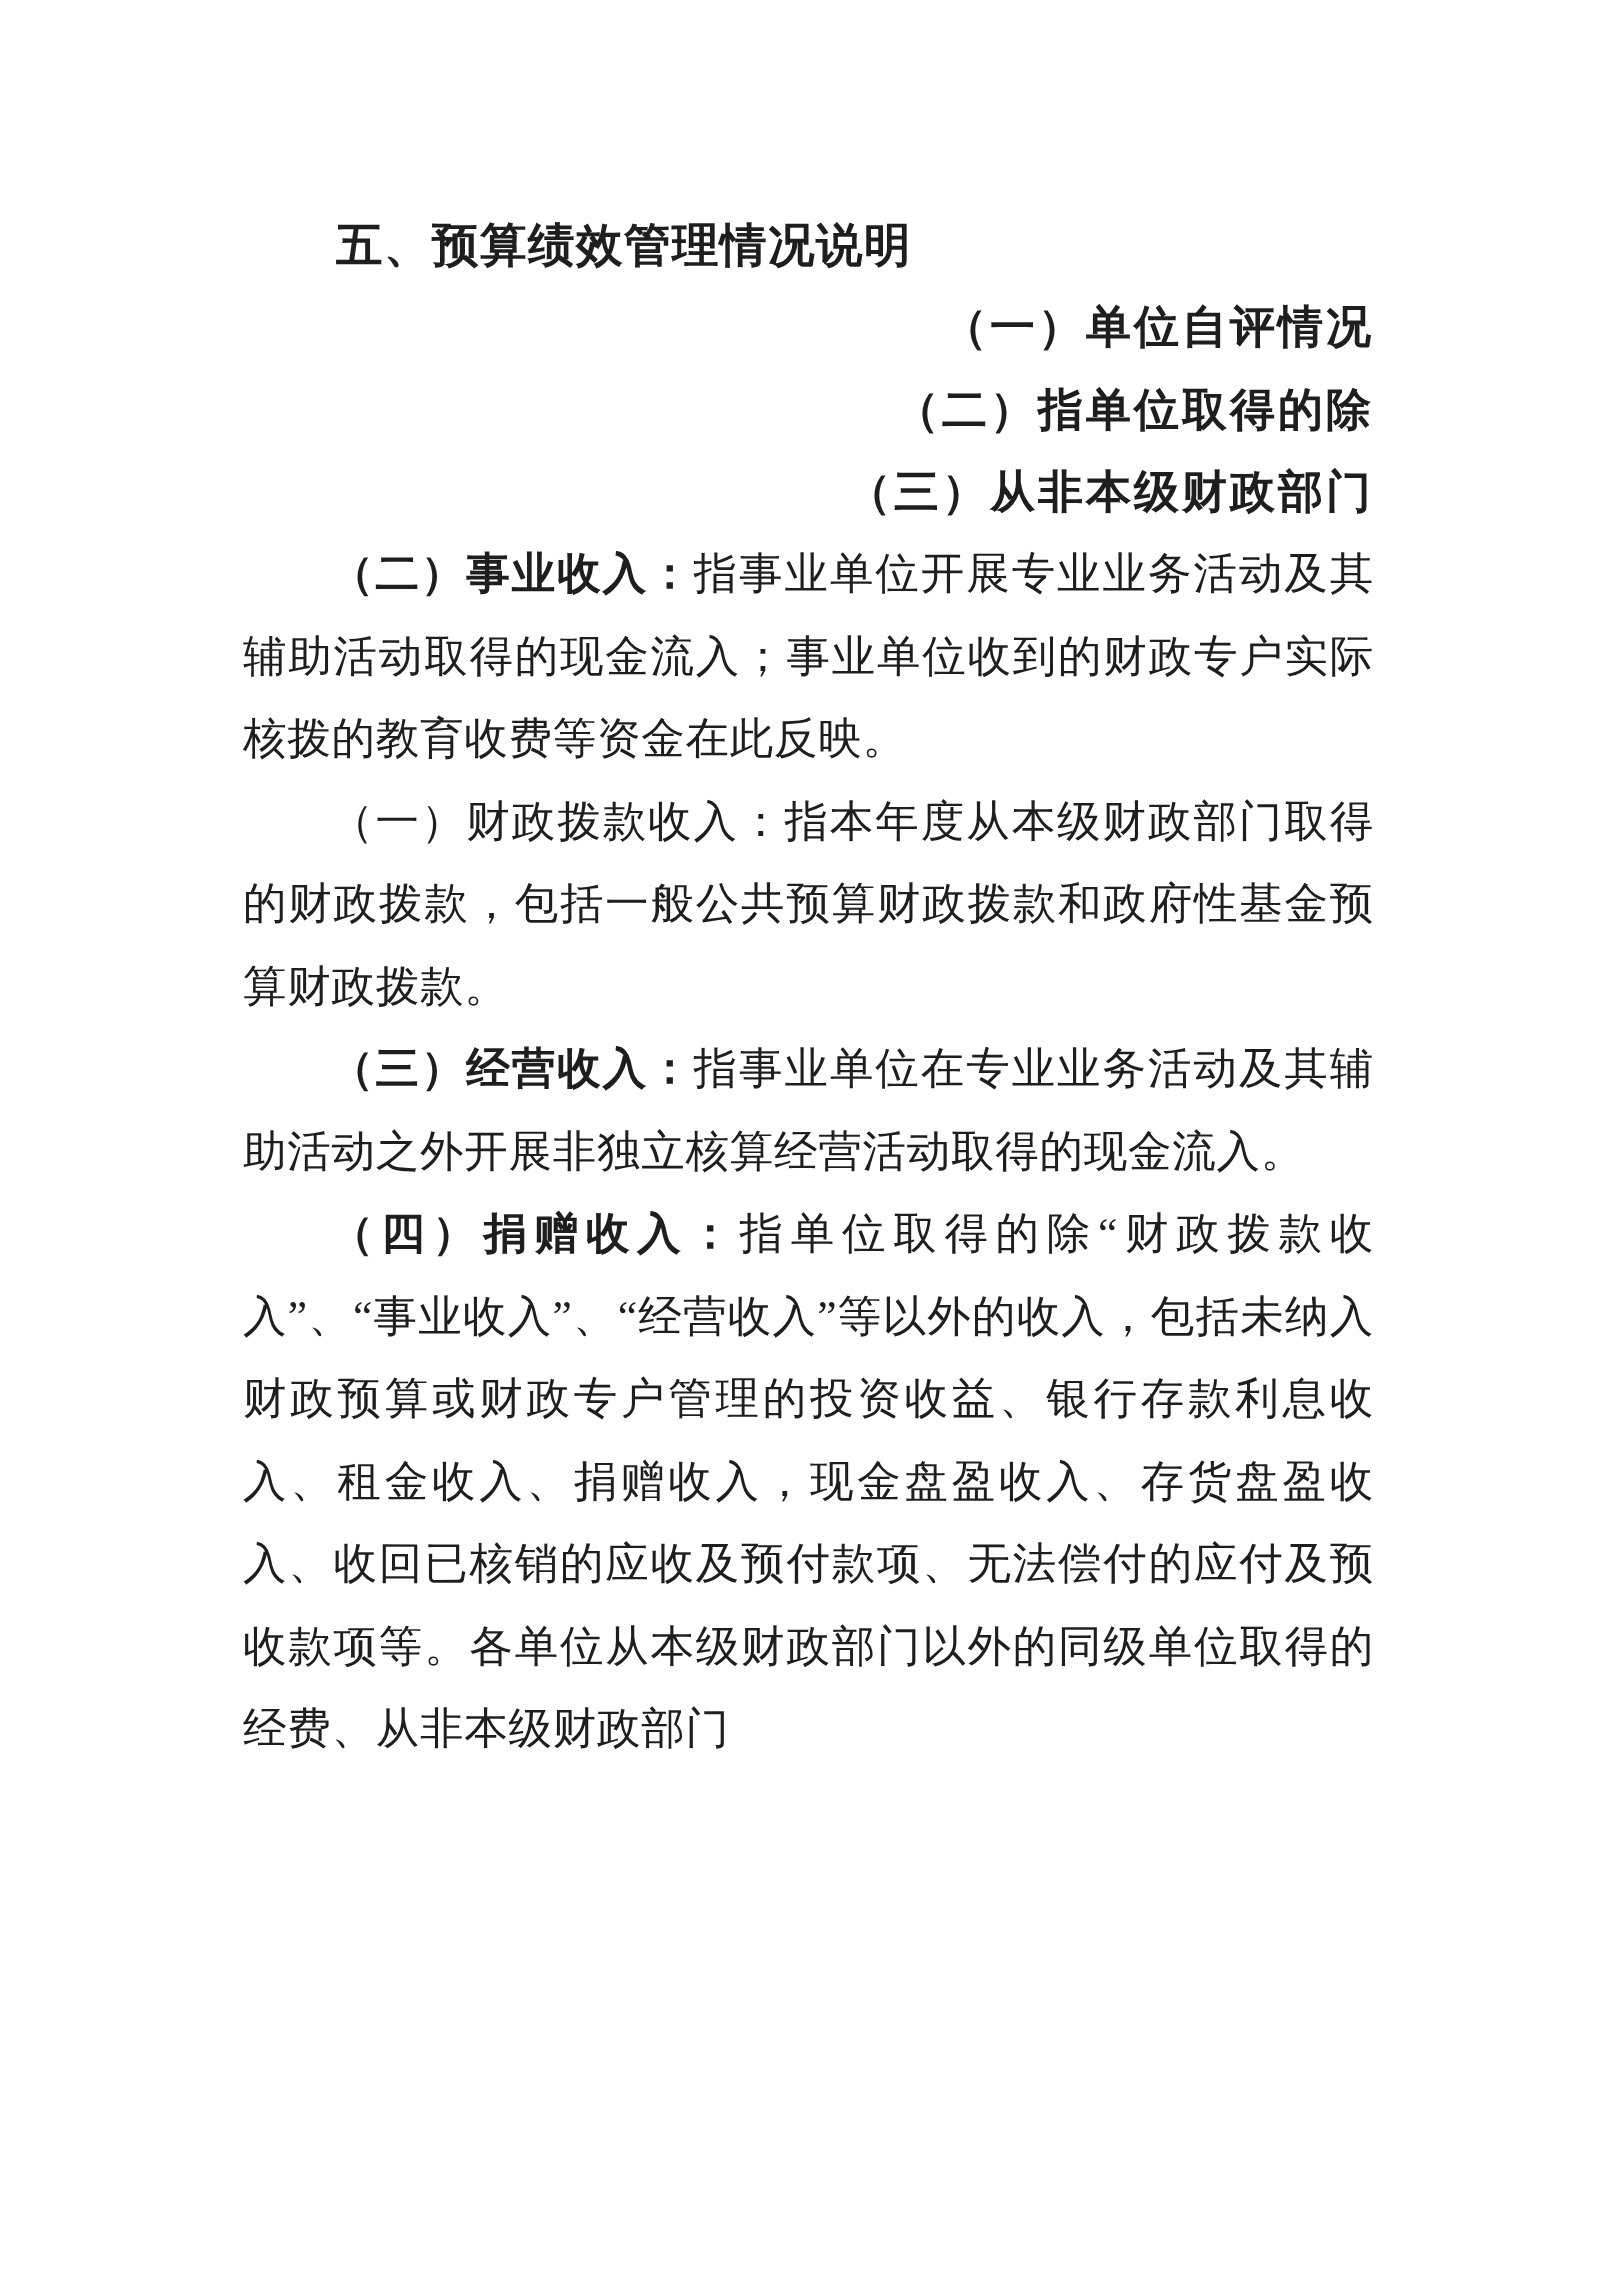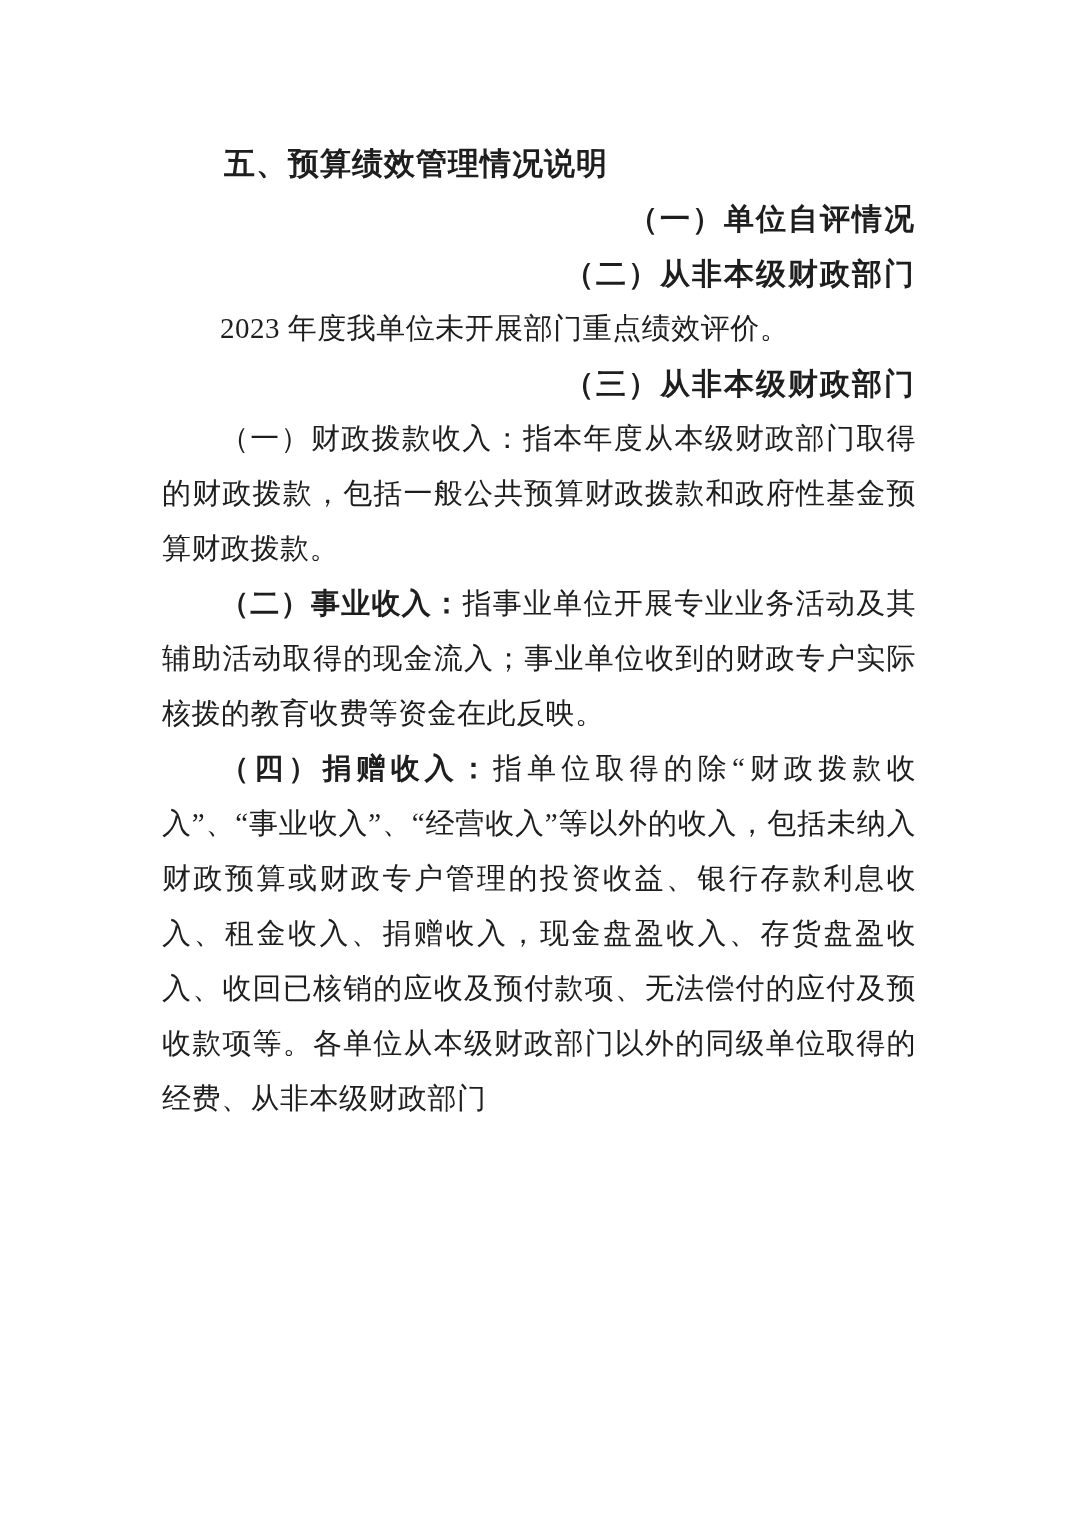--- a/index.html
+++ b/index.html
@@ -62,34 +62,36 @@
 <body>
 
 <div class="page">
   <div class="content">
 
     <p class="h1">五、预算绩效管理情况说明</p>
 
     <p class="h2">（一）单位自评情况</p>
 
 
-    <p class="h2">（二）从非本级财政部门</p>
+    <p class="h2">（二）指单位取得的除</p>
 
-    <p class="body">2023 年度我单位未开展部门重点绩效评价。</p>
 
     <p class="h2">（三）从非本级财政部门</p>
 
 
 
-    <p class="body">（一）财政拨款收入：指本年度从本级财政部门取得的财政拨款，包括一般公共预算财政拨款和政府性基金预算财政拨款。</p>
-
     <p class="body">
       <span class="runin">（二）事业收入：</span><span>指事业单位开展专业业务活动及其辅助活动取得的现金流入；事业单位收到的财政专户实际核拨的教育收费等资金在此反映。</span>
     </p>
 
+    <p class="body">（一）财政拨款收入：指本年度从本级财政部门取得的财政拨款，包括一般公共预算财政拨款和政府性基金预算财政拨款。</p>
+
+    <p class="body">
+      <span class="runin">（三）经营收入：</span><span>指事业单位在专业业务活动及其辅助活动之外开展非独立核算经营活动取得的现金流入。</span>
+    </p>
 
     <p class="body">
       <span class="runin">（四）捐赠收入：</span><span>指单位取得的除“财政拨款收入”、“事业收入”、“经营收入”等以外的收入，包括未纳入财政预算或财政专户管理的投资收益、银行存款利息收入、租金收入、捐赠收入，现金盘盈收入、存货盘盈收入、收回已核销的应收及预付款项、无法偿付的应付及预收款项等。各单位从本级财政部门以外的同级单位取得的经费、从非本级财政部门</span>
     </p>
 
   </div>
 
   <div class="footer">- 7 -</div>
 </div>
 

